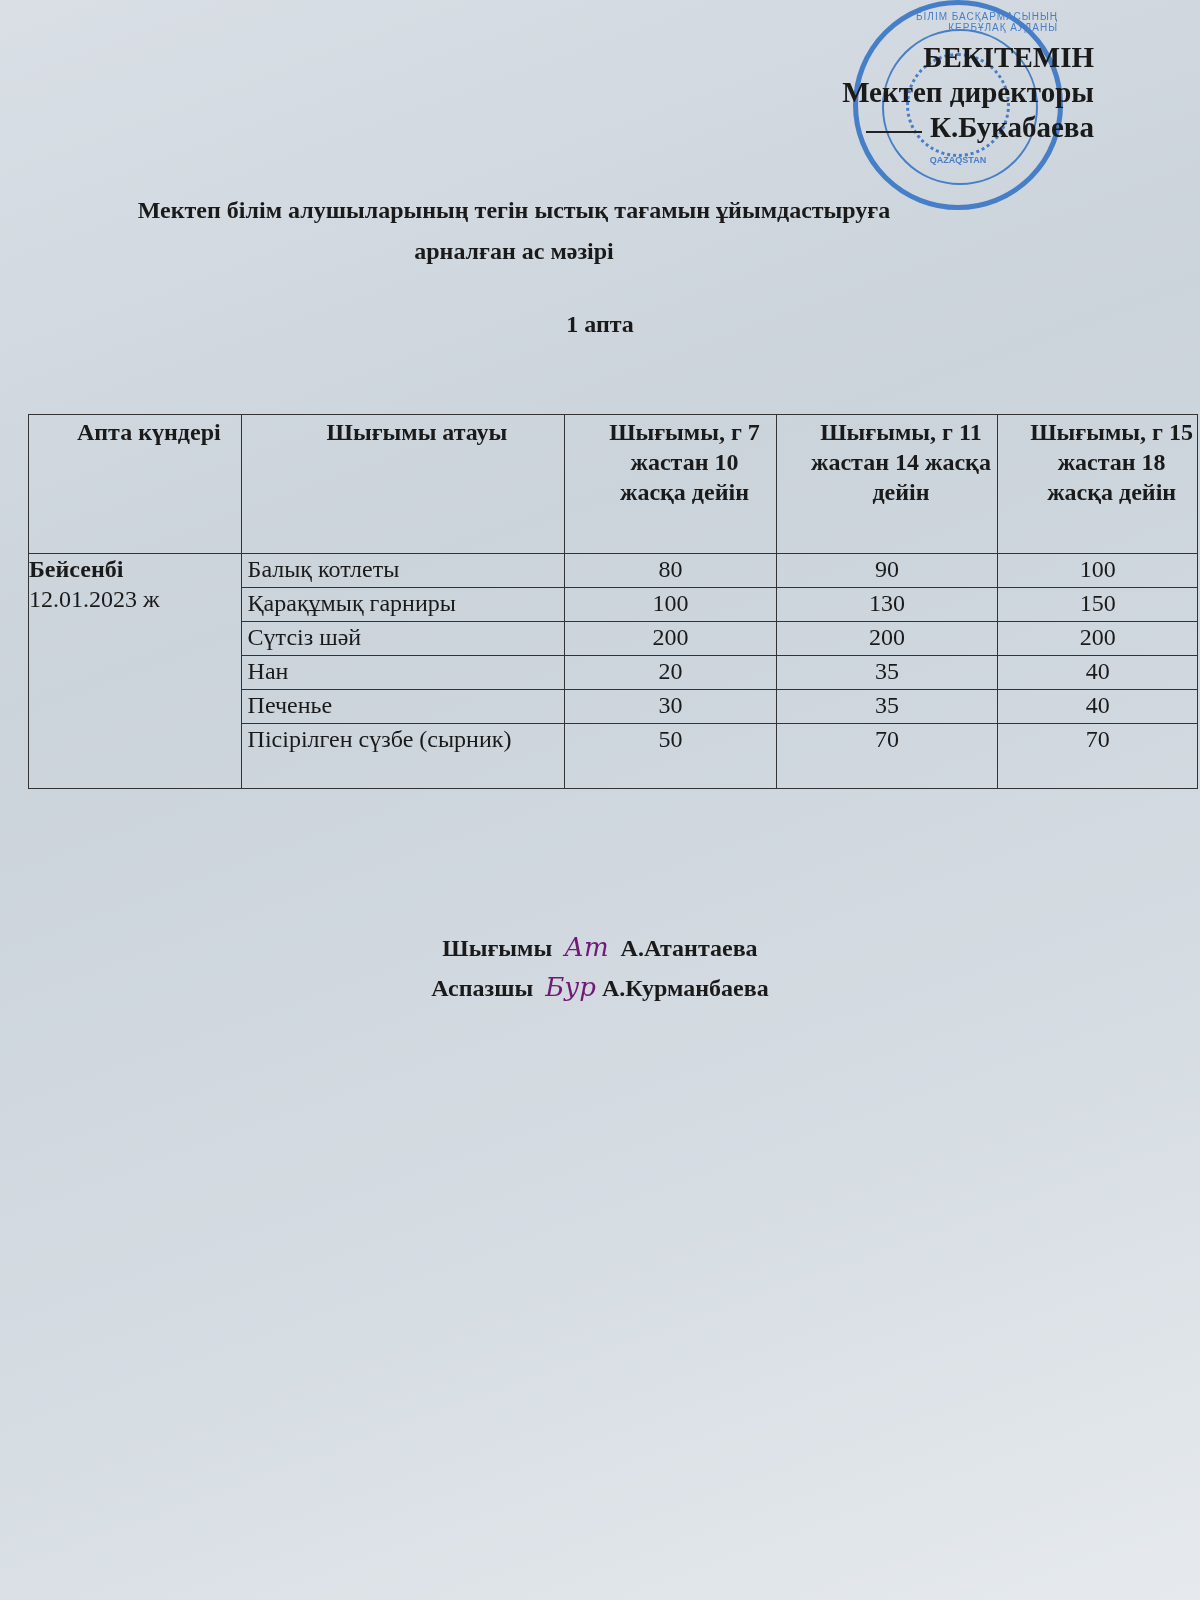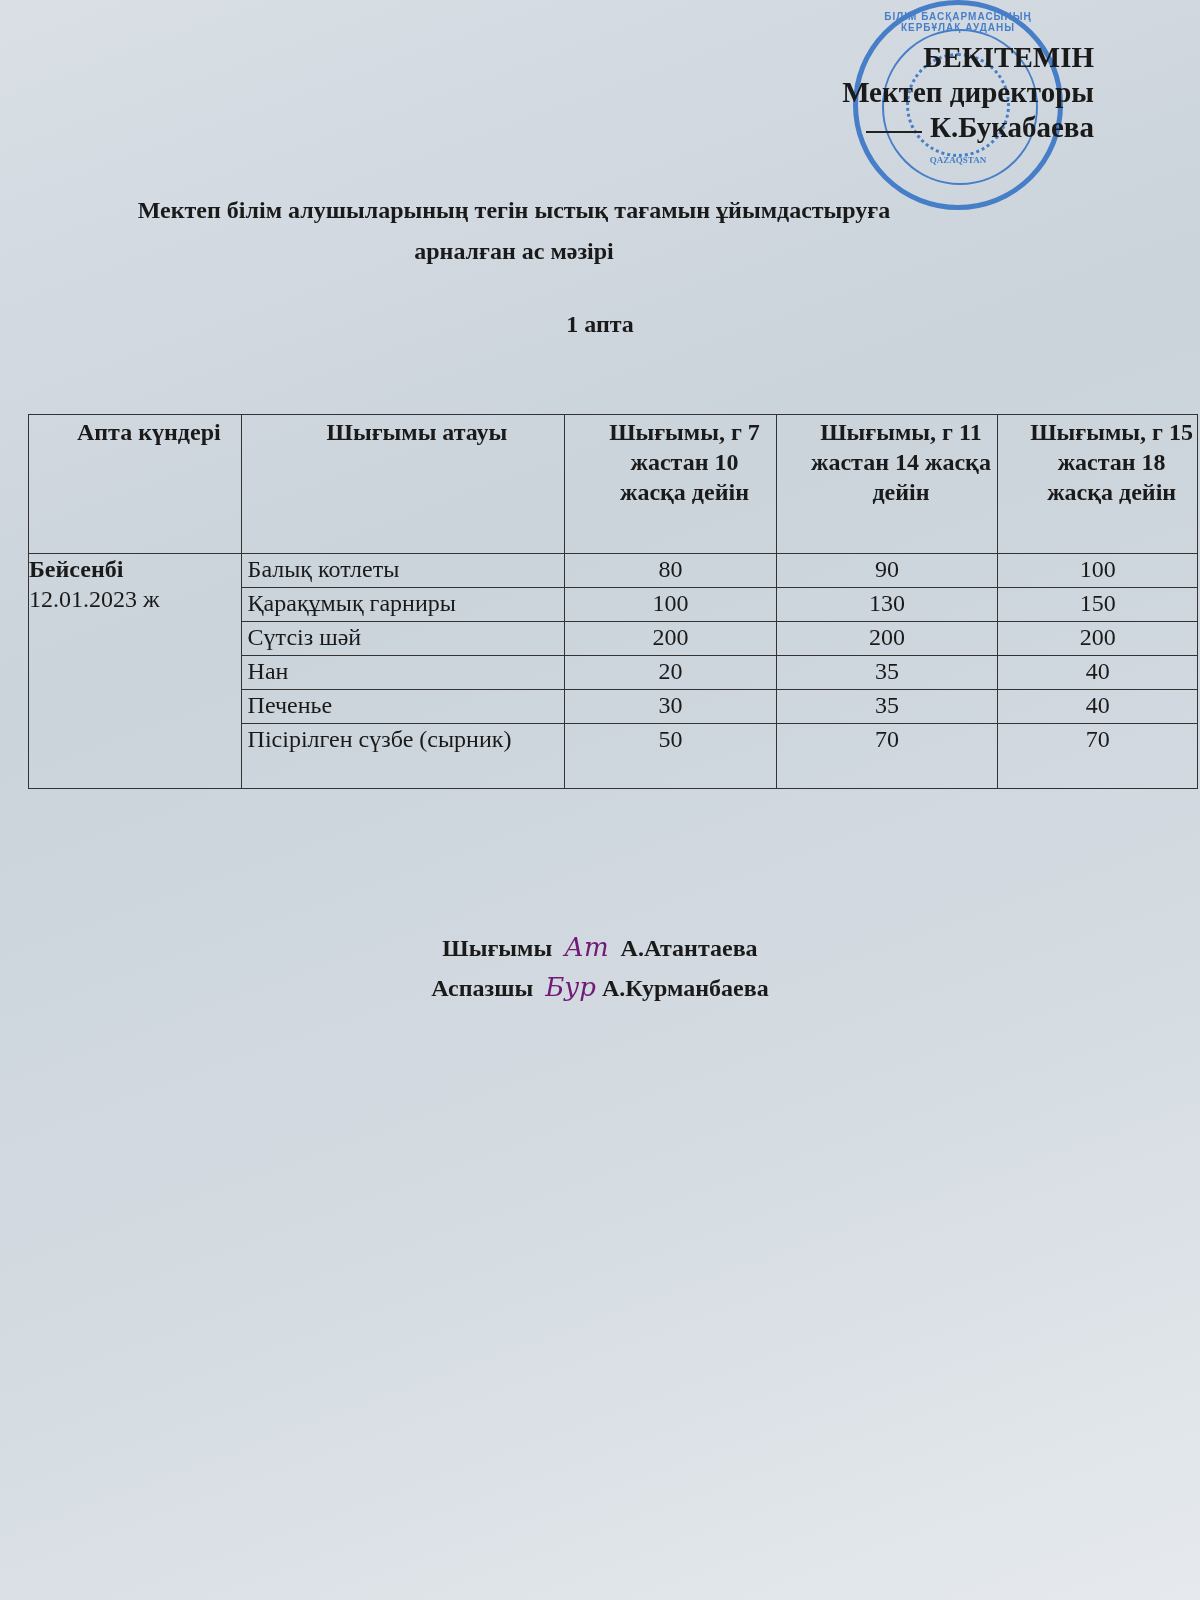--- a/index.html
+++ b/index.html
@@ -44,34 +44,34 @@
       border-radius: 50%;
       border: 3px dotted #2f6fc4;
       box-sizing: border-box;
     }
     .stamp-label {
       position: absolute;
       left: 0;
       width: 100%;
       text-align: center;
       top: 150px;
-      font-family: Liberation Serif, serif;
+      font-family: Liberation Sans, sans-serif;
       font-size: 9px;
       color: #2f6fc4;
       font-weight: bold;
     }
     .stamp-ring-text {
       position: absolute;
       top: 6px;
       width: 100%;
-      text-align: center;
+      text-align: right;
       font-family: "Liberation Sans", sans-serif;
       font-size: 10px;
       color: #2f6fc4;
-      font-weight: bold;
+      font-weight: normal;
       letter-spacing: 1px;
     }
     .approve {
       position: absolute;
       right: 106px;
       top: 40px;
       text-align: right;
       font-weight: bold;
       font-size: 29px;
       line-height: 35px;

